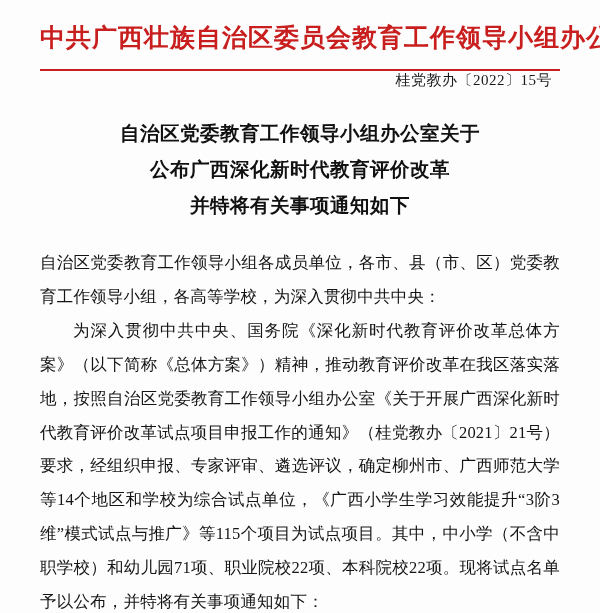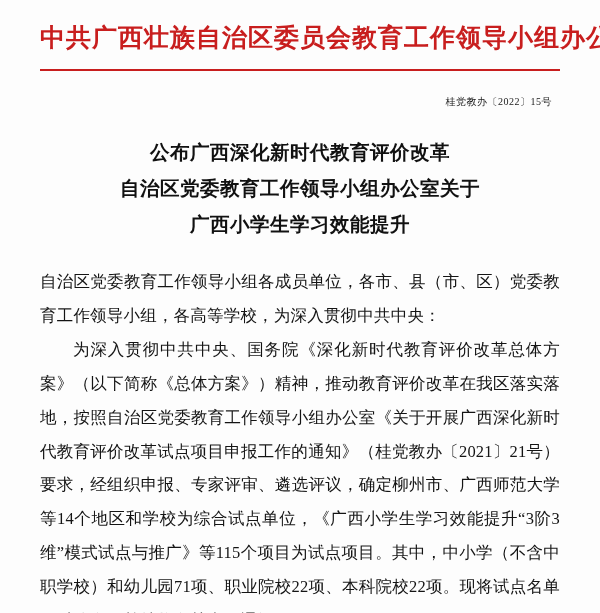--- a/index.html
+++ b/index.html
@@ -35,23 +35,22 @@
     line-height: 1.25;
     white-space: nowrap;
   }
   .red-rule {
     margin-top: 16px;
     height: 2px;
     background: #c81e1e;
     width: 100%;
   }
   .doc-number {
-    margin-top: 24px;
     text-align: right;
-    font-size: 10px;
+    font-size: 15px;
     letter-spacing: 0.5px;
     color: #1a1a1a;
     padding-right: 8px;
   }
   .doc-title {
     margin-top: 26px;
     text-align: center;
     font-weight: bold;
     font-size: 19.5px;
     line-height: 1.85;
@@ -84,23 +83,23 @@
 
   <div class="masthead">
     <div class="masthead-title">中共广西壮族自治区委员会教育工作领导小组办公室</div>
   </div>
 
   <div class="red-rule"></div>
 
   <div class="doc-number">桂党教办〔2022〕15号</div>
 
   <div class="doc-title">
+    <div>自治区党委教育工作领导小组办公室关于</div>
     <div>公布广西深化新时代教育评价改革</div>
-    <div>自治区党委教育工作领导小组办公室关于</div>
-    <div>广西小学生学习效能提升</div>
+    <div>并特将有关事项通知如下</div>
   </div>
 
   <div class="body-text">
     <p>自治区党委教育工作领导小组各成员单位，各市、县（市、区）党委教育工作领导小组，各高等学校，为深入贯彻中共中央：</p>
     <p class="indent">为深入贯彻中共中央、国务院《深化新时代教育评价改革总体方案》（以下简称《总体方案》）精神，推动教育评价改革在我区落实落地，按照自治区党委教育工作领导小组办公室《关于开展广西深化新时代教育评价改革试点项目申报工作的通知》（桂党教办〔2021〕21号）要求，经组织申报、专家评审、遴选评议，确定柳州市、广西师范大学等14个地区和学校为综合试点单位，《广西小学生学习效能提升“3阶3维”模式试点与推广》等115个项目为试点项目。其中，中小学（不含中职学校）和幼儿园71项、职业院校22项、本科院校22项。现将试点名单予以公布，并特将有关事项通知如下：</p>
   </div>
 
 </div>
 
 </body></html>

